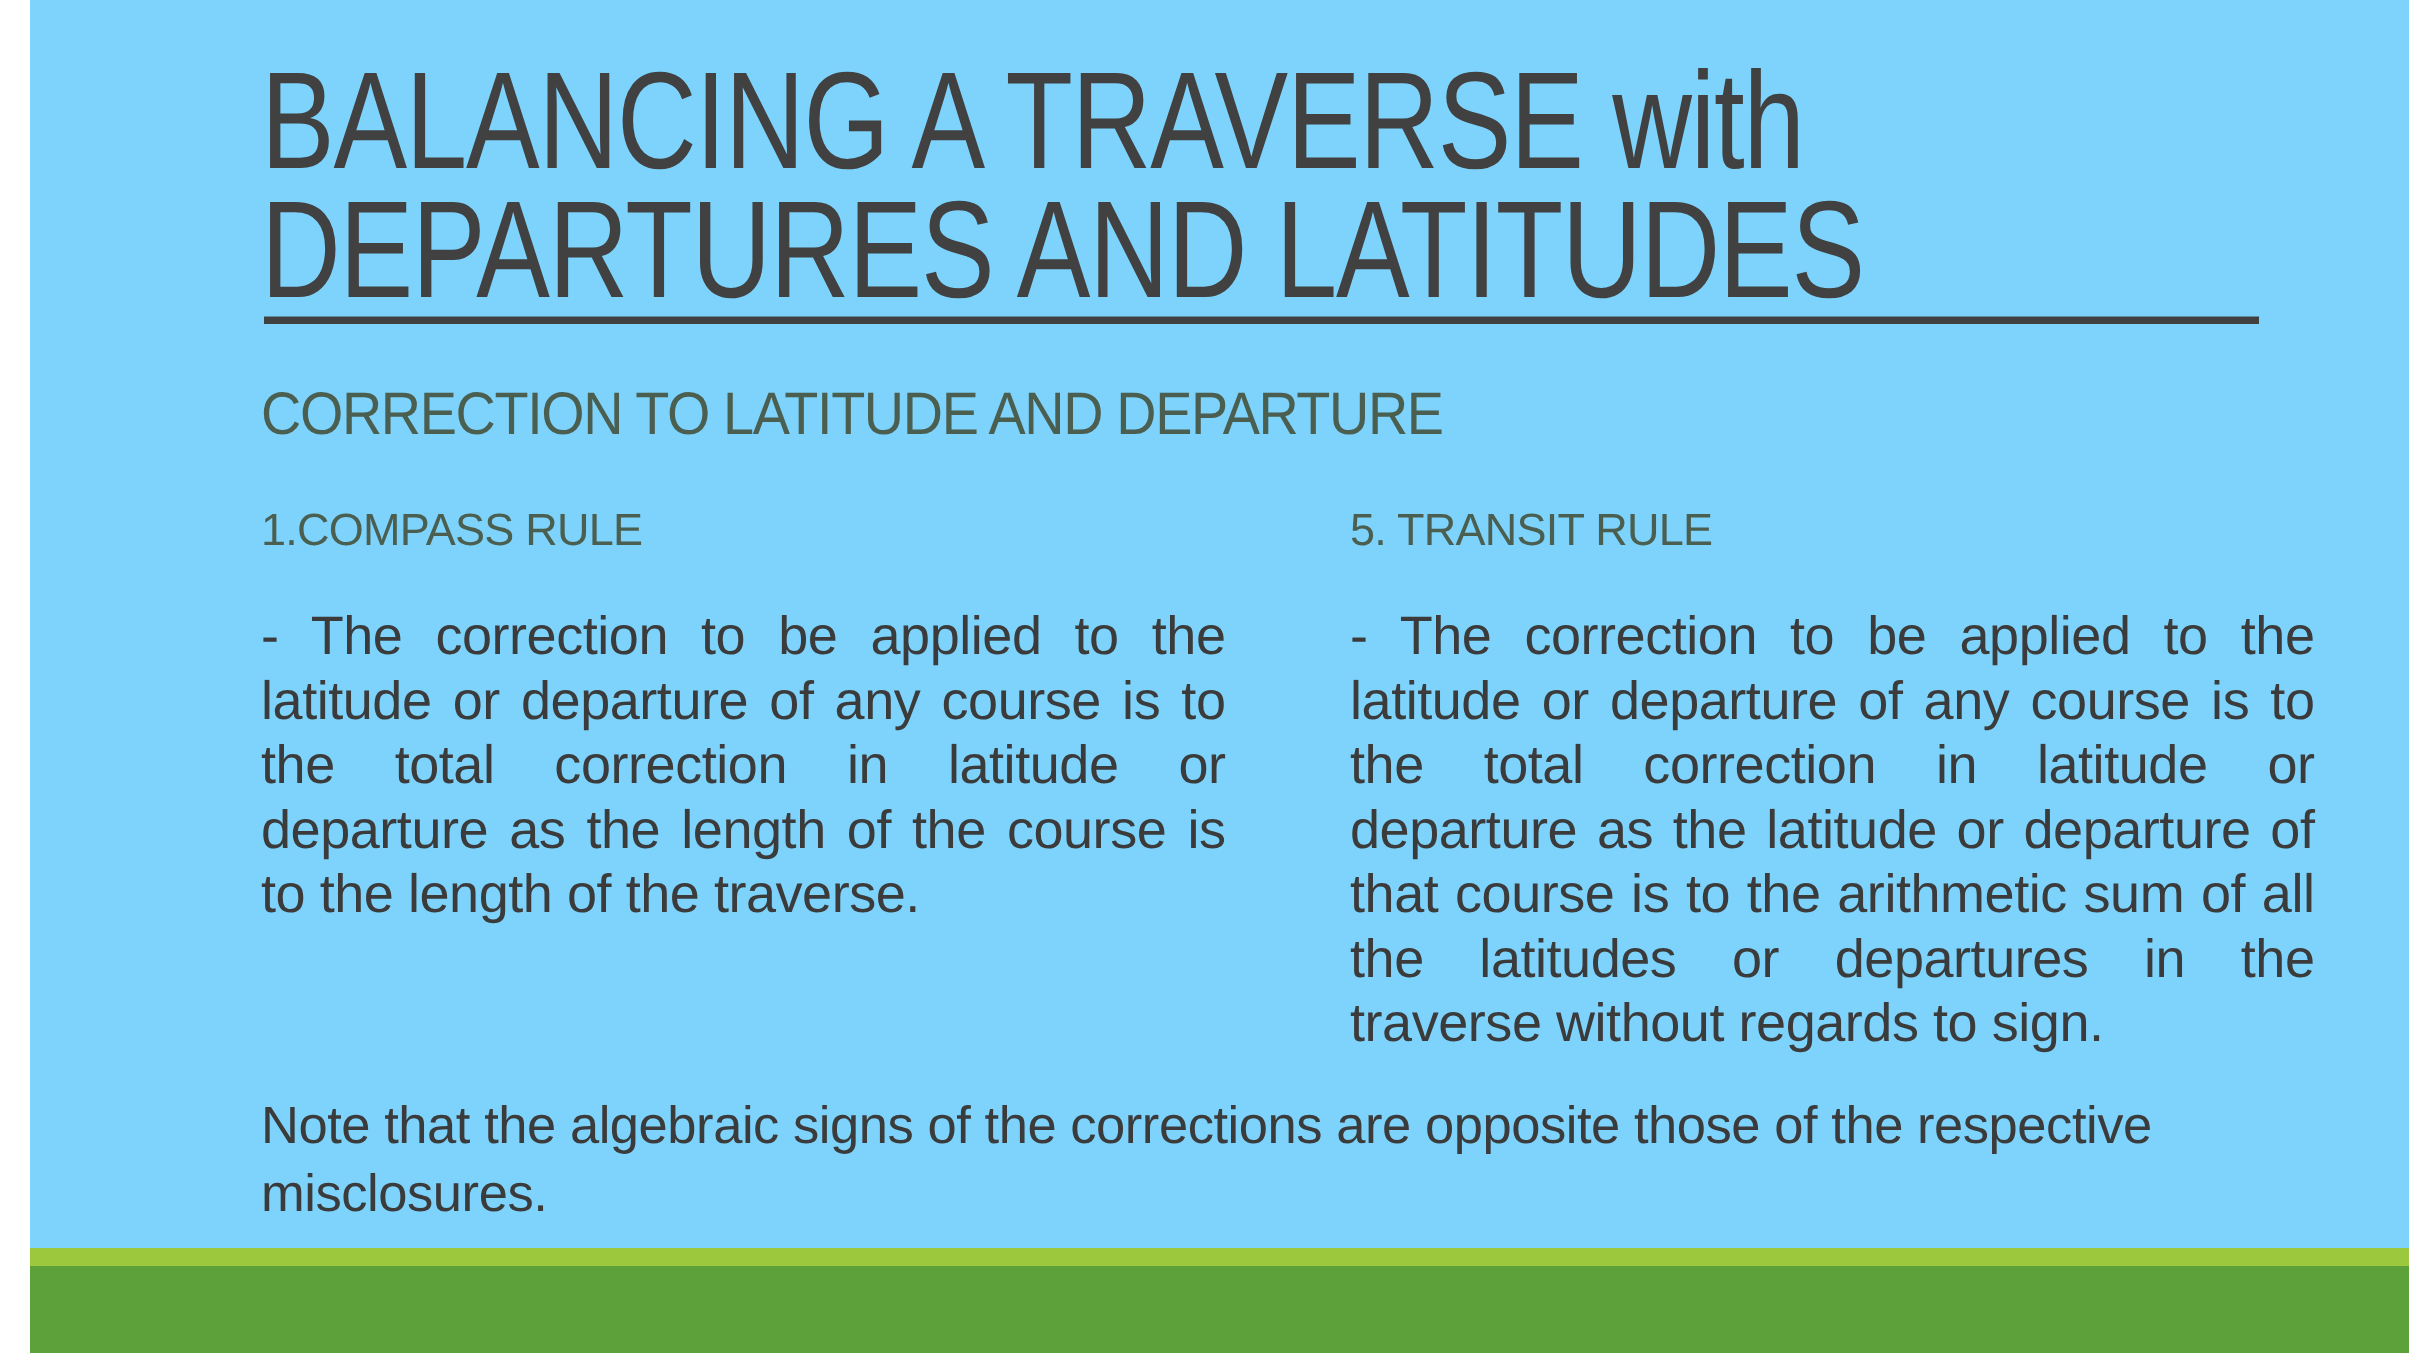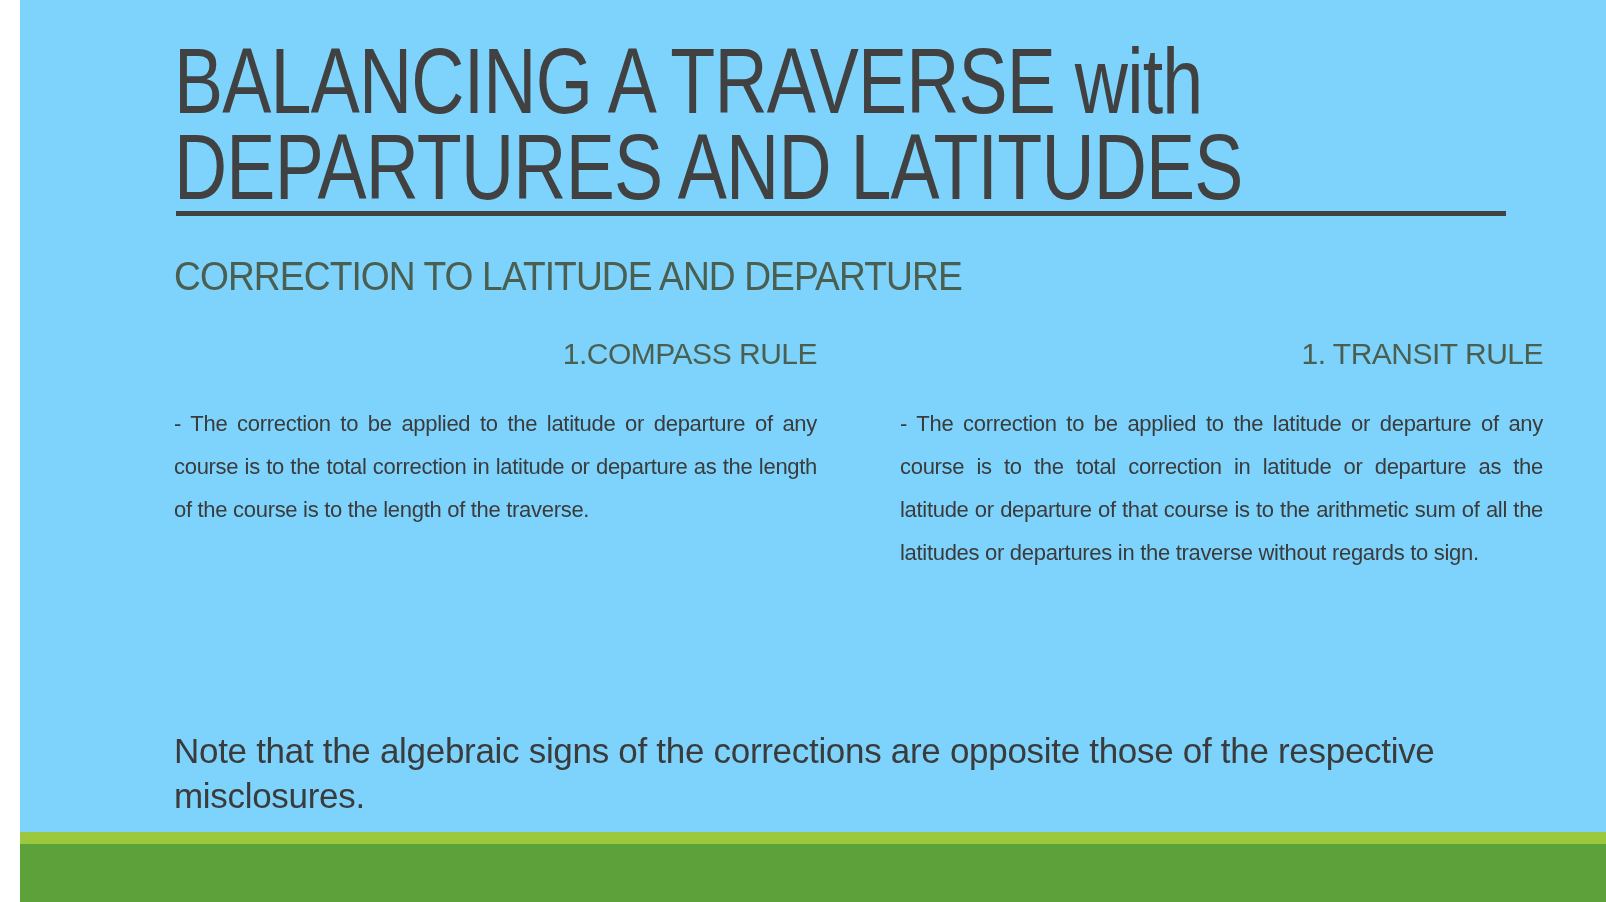--- a/index.html
+++ b/index.html
@@ -54,25 +54,24 @@
     top: 334px;
     width: 643px;
   }
   .rule-col.left  { left: 154px; }
   .rule-col.right { left: 880px; }
   .rule-heading {
     font-size: 30px;
     line-height: 40px;
     color: #4b5f51;
     letter-spacing: -0.5px;
-    text-align: right;
   }
   .rule-body {
     margin: 28px 0 0 0;
-    font-size: 22px;
+    font-size: 36px;
     line-height: 43px;
     color: #3b3b3b;
     text-align: justify;
     letter-spacing: -0.3px;
   }
   .note {
     position: absolute;
     left: 154px;
     top: 728px;
     width: 1390px;
@@ -112,21 +111,21 @@
   <div class="title-underline"></div>
 
   <div class="subtitle">CORRECTION TO LATITUDE AND DEPARTURE</div>
 
   <div class="rule-col left">
     <div class="rule-heading">1.COMPASS RULE</div>
     <p class="rule-body">- The correction to be applied to the latitude or departure of any course is to the total correction in latitude or departure as the length of the course is to the length of the traverse.</p>
   </div>
 
   <div class="rule-col right">
-    <div class="rule-heading">1. TRANSIT RULE</div>
+    <div class="rule-heading">5. TRANSIT RULE</div>
     <p class="rule-body">- The correction to be applied to the latitude or departure of any course is to the total correction in latitude or departure as the latitude or departure of that course is to the arithmetic sum of all the latitudes or departures in the traverse without regards to sign.</p>
   </div>
 
   <p class="note">Note that the algebraic signs of the corrections are opposite those of the respective misclosures.</p>
 
   <div class="bar-light"></div>
   <div class="bar-dark"></div>
 
 </div>
 

